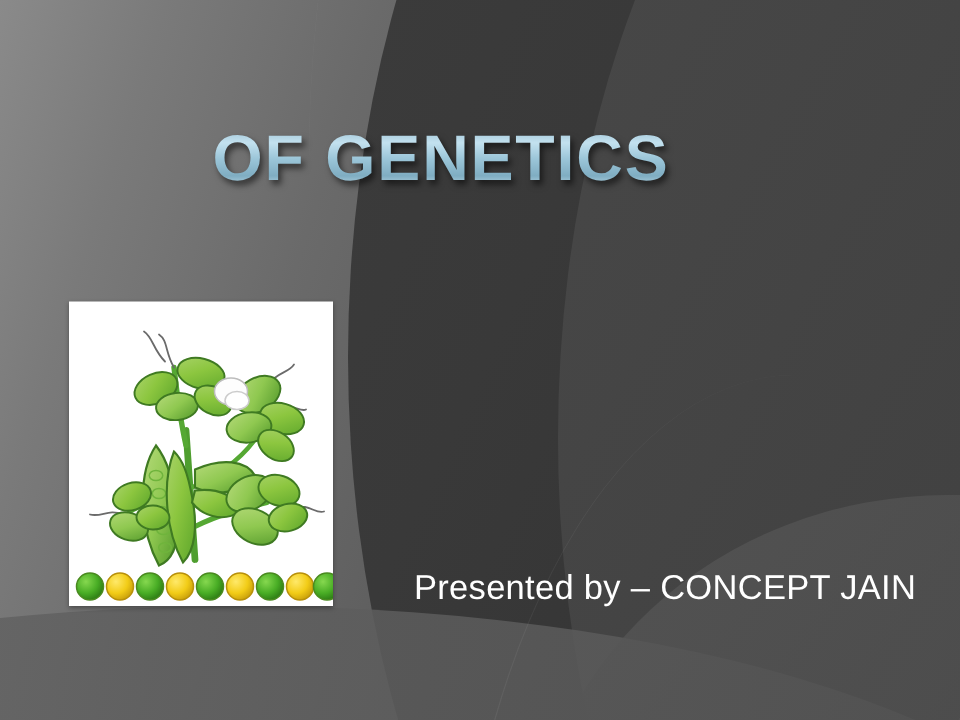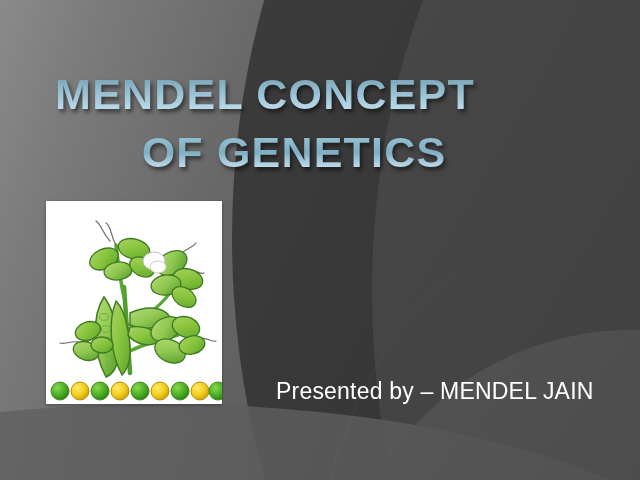--- a/index.html
+++ b/index.html
@@ -123,21 +123,20 @@
 <div id="slide">
 
   <div class="bgshape ell-a"></div>
   <div class="bgshape ell-b"></div>
   <div class="bgshape arc-line"></div>
   <div class="bgshape sweep-low"></div>
   <div class="bgshape wedge-br"></div>
   <div class="bgshape seam"></div>
 
   <div id="title">
-    <span class="tline l1">MENDEL CONCEPT</span>
     <span class="tline l2">OF GENETICS</span>
   </div>
 
   <div id="picture">
     <svg viewBox="0 0 176 203" xmlns="http://www.w3.org/2000/svg">
       <defs>
         <linearGradient id="lg" x1="0" y1="0" x2="1" y2="1">
           <stop offset="0%" stop-color="#a9d36a"></stop>
           <stop offset="45%" stop-color="#8cc63f"></stop>
           <stop offset="100%" stop-color="#5da62b"></stop>
@@ -231,15 +230,15 @@
         <circle cx="74" cy="190" r="9" fill="url(#gY)" stroke="#b8900a"></circle>
         <circle cx="94" cy="190" r="9" fill="url(#gG)"></circle>
         <circle cx="114" cy="190" r="9" fill="url(#gY)" stroke="#b8900a"></circle>
         <circle cx="134" cy="190" r="9" fill="url(#gG)"></circle>
         <circle cx="154" cy="190" r="9" fill="url(#gY)" stroke="#b8900a"></circle>
         <circle cx="172" cy="190" r="9" fill="url(#gG)"></circle>
       </g>
     </svg>
   </div>
 
-  <div id="presenter">Presented by – MENDEL JAIN</div>
+  <div id="presenter">Presented by – CONCEPT JAIN</div>
 
 </div>
 
 </body></html>

